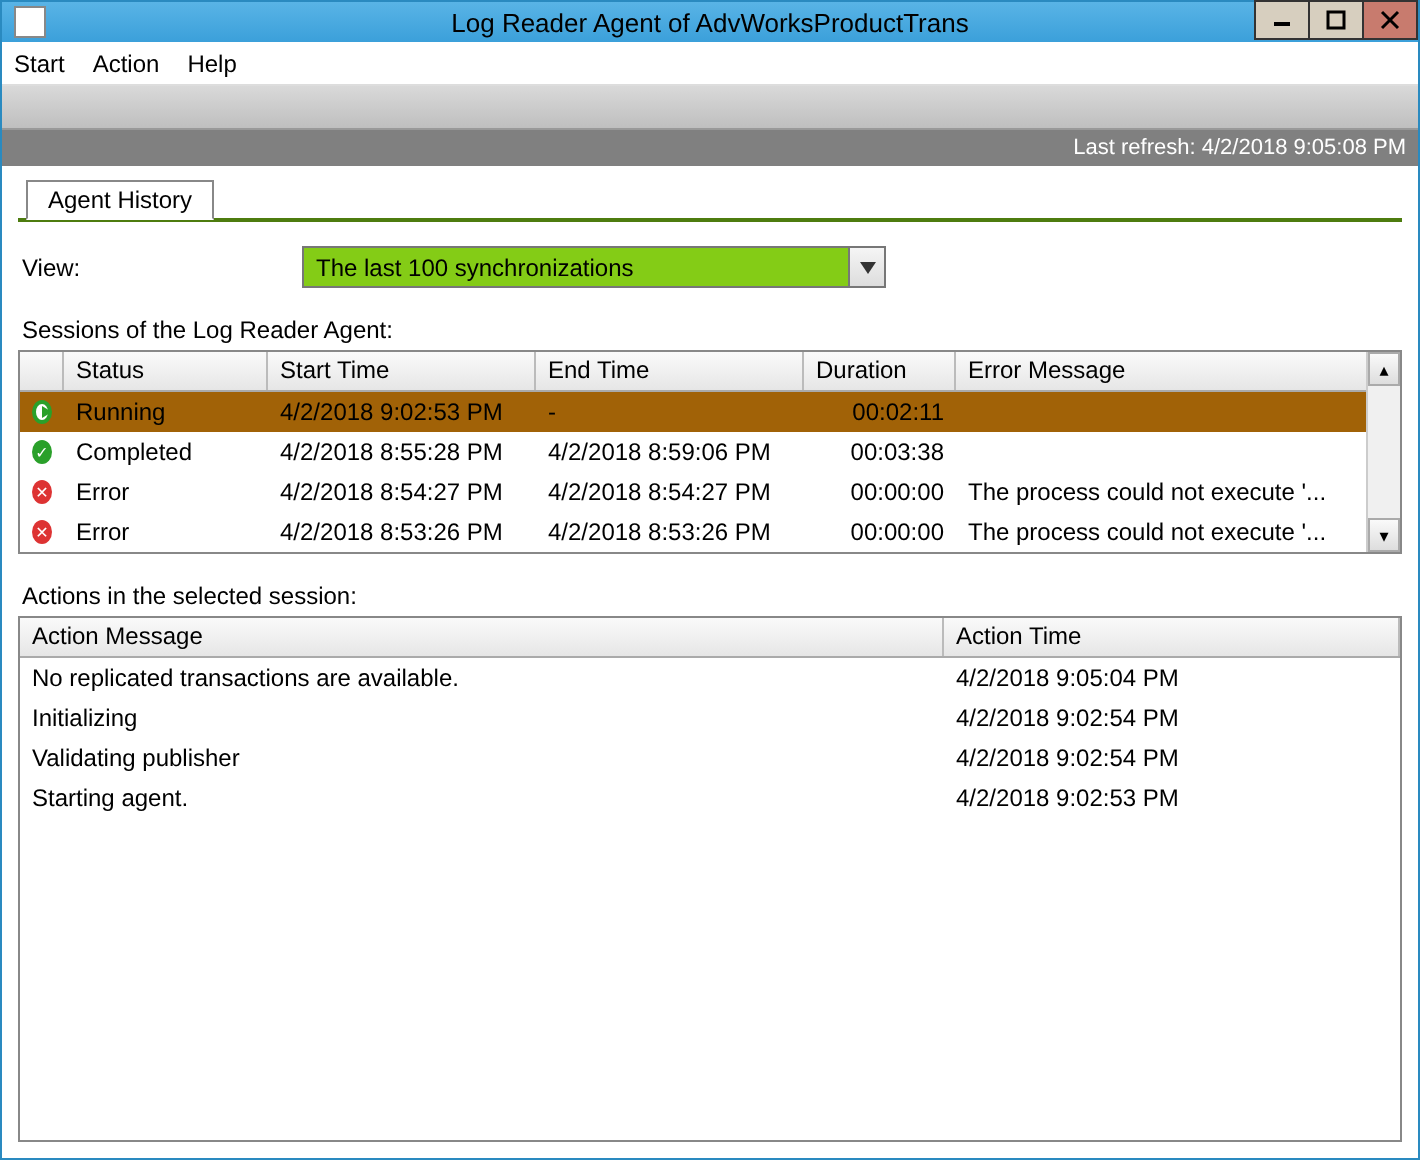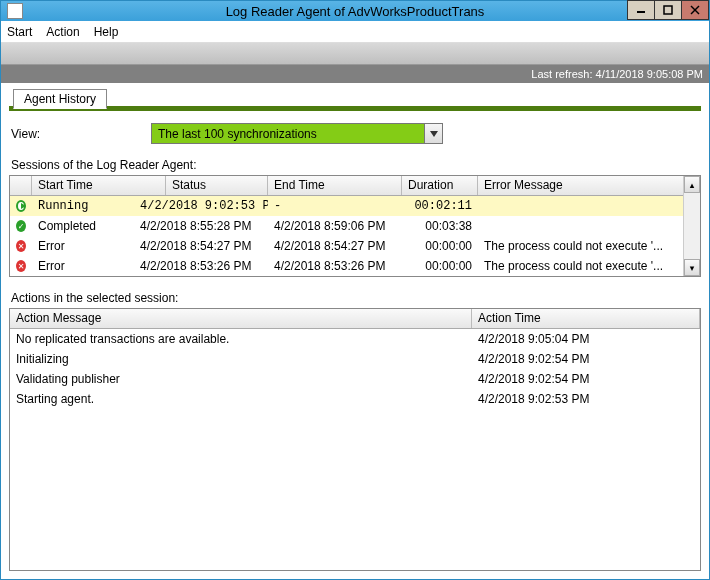--- a/index.html
+++ b/index.html
@@ -88,22 +88,22 @@
   .client {
     flex: 1;
     padding: 6px 8px 8px 8px;
     background: #fff;
     display: flex;
     flex-direction: column;
     min-height: 0;
   }
   .tabstrip {
     display: flex;
-    align-items: center;
-    border-bottom: 5px solid #4d7c0f;
+    align-items: flex-end;
+    border-bottom: 2px solid #4d7c0f;
     height: 22px;
   }
   .tab {
     border: 1px solid #888;
     border-bottom: 1px solid #fff;
     background: #fff;
     padding: 2px 10px;
     font-size: 12px;
     position: relative;
     top: 1px;
@@ -169,21 +169,21 @@
     left: 0;
     right: 17px;
     bottom: 0;
   }
   .grow {
     display: flex;
     height: 20px;
     align-items: center;
     font-size: 12px;
   }
-  .grow.sel { background: #fef9c3; font-family: Liberation Mono, monospace; }
+  .grow.sel { background: #a16207; }
   .gc {
     padding: 0 6px;
     overflow: hidden;
     white-space: nowrap;
     text-overflow: clip;
   }
   .scrollbar {
     position: absolute;
     right: 0; top: 0; bottom: 0;
     width: 17px;
@@ -246,21 +246,21 @@
 
   <div class="menubar">
     <span>Start</span>
     <span>Action</span>
     <span>Help</span>
   </div>
 
   <div class="toolbar"></div>
 
   <div class="refreshbar">
-    <span>Last refresh: 4/11/2018 9:05:08 PM</span>
+    <span>Last refresh: 4/2/2018 9:05:08 PM</span>
   </div>
 
   <div class="client">
 
     <div class="tabstrip">
       <div class="tab">Agent History</div>
     </div>
 
     <div class="form-row">
       <label>View:</label>
@@ -272,22 +272,22 @@
             </svg>
         </div>
       </div>
     </div>
 
     <div class="section-label">Sessions of the Log Reader Agent:</div>
 
     <div class="grid sessions">
       <div class="ghead">
         <div class="gh s-c0"></div>
+        <div class="gh s-c1">Status</div>
         <div class="gh s-c2">Start Time</div>
-        <div class="gh s-c1">Status</div>
         <div class="gh s-c3">End Time</div>
         <div class="gh s-c4" style="text-align:left">Duration</div>
         <div class="gh s-c5">Error Message</div>
       </div>
       <div class="gbody" id="sessions-body">
           <div class="grow sel">
             <div class="gc s-c0 icon-cell">
               <div class="status-icon status-running"></div>
             </div>
             <div class="gc s-c1">Running</div>

